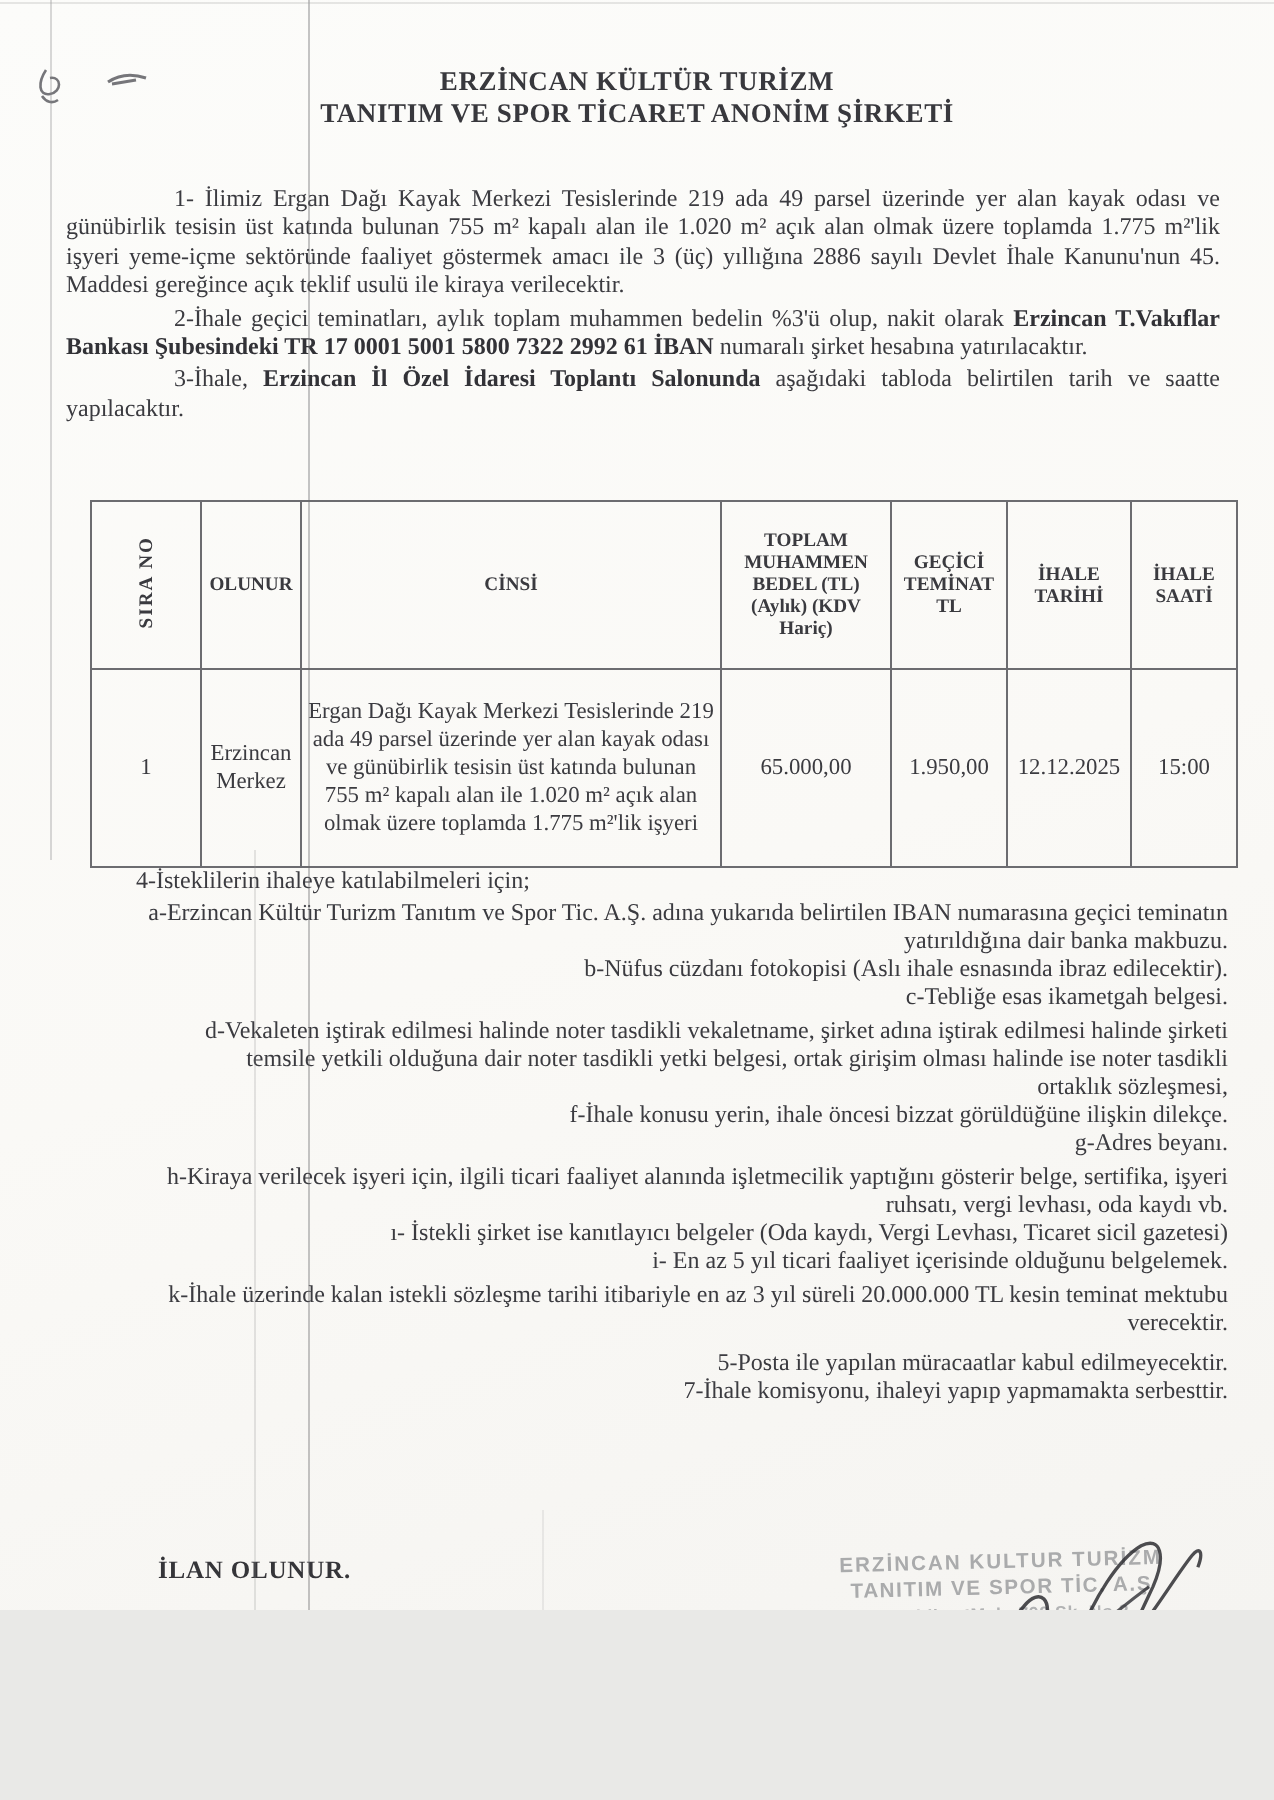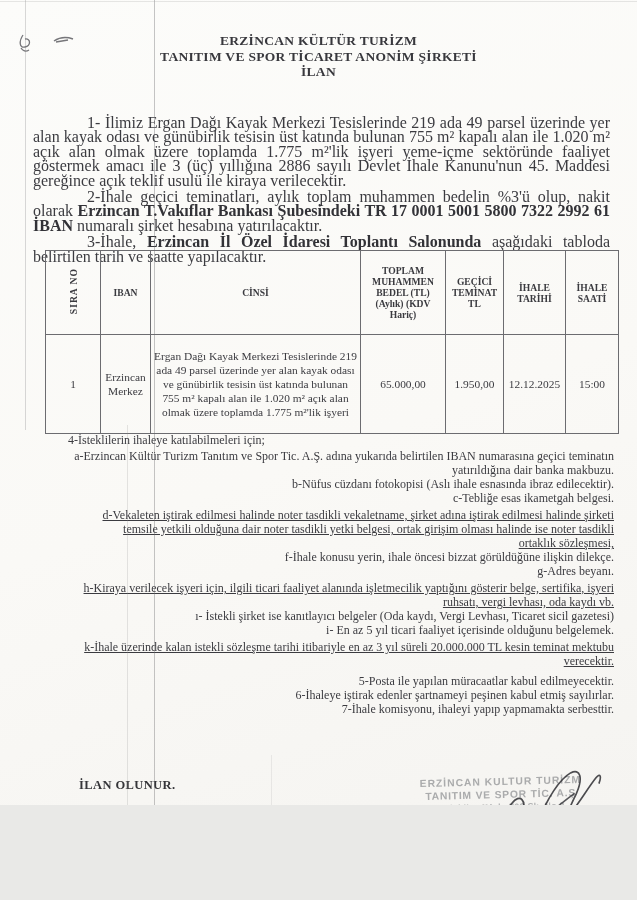--- a/index.html
+++ b/index.html
@@ -12,35 +12,35 @@
   .fold{position:absolute;width:1px;pointer-events:none;}
   .fold-main{left:154px;top:0;height:900px;background:rgba(105,105,108,0.38);}
   .fold-left{left:25px;top:0;height:430px;background:rgba(130,130,132,0.30);}
   .fold-mid{left:127px;top:425px;height:475px;background:rgba(140,140,142,0.22);}
   .fold-low{left:271px;top:755px;height:145px;background:rgba(150,150,152,0.16);}
   .edge-top{position:absolute;left:0;top:1px;width:637px;height:1px;background:rgba(160,160,160,0.25);}
   
   .title{position:absolute;top:33px;left:0;width:637px;text-align:center;
     font-weight:bold;font-size:13.5px;line-height:15.5px;letter-spacing:0.3px;color:#38383d;}
   
-  .intro{position:absolute;top:92px;left:33px;width:577px;font-size:16px;line-height:14.4px;text-align:justify;margin-top:24px;}
+  .intro{position:absolute;top:92px;left:33px;width:577px;font-size:12px;line-height:14.4px;text-align:justify;}
   .intro p{margin:0 0 2px 0;text-indent:54px;}
   .intro b{color:#323237;}
   
   table.doc{position:absolute;top:250px;left:45px;width:573px;border-collapse:collapse;table-layout:fixed;}
   table.doc th,table.doc td{border:1px solid #6c6c70;padding:14px 3px;overflow:hidden;margin-top:39px;}
   table.doc th{font-size:9.6px;font-weight:bold;line-height:11px;text-align:center;vertical-align:middle;color:#3a3a3f;}
   table.doc td{font-size:11.4px;line-height:14px;text-align:center;vertical-align:middle;color:#3b3b40;}
   tr.hdr{height:64px;} tr.row{height:95px;}
   .vert{writing-mode:vertical-rl;transform:rotate(180deg);letter-spacing:1px;white-space:nowrap;display:inline-block;}
   
   .conds{position:absolute;top:433px;left:68px;width:546px;font-size:12px;line-height:14px;text-align:left;}
   .conds .head{font-weight:normal;margin-bottom:2px;}
   .conds .item{padding-left:16px;text-indent:-16px;margin:0;text-align:right;}
-  .conds .gap{margin-top:3px;text-decoration:underline;}
+  .conds .gap{margin-top:3px;}
   .conds .nums{margin-top:6px;}
   
   .ilan{position:absolute;top:778px;left:79px;font-weight:bold;font-size:12.5px;letter-spacing:0.4px;color:#353539;}
   .stamp{position:absolute;top:775px;left:396px;width:210px;transform:rotate(-1.5deg);
     font-family:"Liberation Sans", sans-serif;font-weight:bold;color:#aaabac;text-align:center;}
   .stamp .l1{font-size:10.3px;letter-spacing:1px;line-height:13px;}
   .stamp .l2{font-size:10.3px;letter-spacing:0.8px;line-height:13px;}
   .stamp .sm{font-size:8.8px;letter-spacing:0.3px;line-height:12.5px;color:#b2b3b4;}
   svg.sig{position:absolute;top:768px;left:408px;width:200px;height:132px;}
   svg.pen{position:absolute;top:28px;left:10px;width:70px;height:28px;}
@@ -51,21 +51,20 @@
 <div class="page">
 
   <svg class="pen" viewBox="0 0 70 28">
     <path d="M13,7 C9,13 9,20 15,19 C21,18 21,10 15,11 M11,20 C13,23 16,24 19,22" fill="none" stroke="#4a4a4f" stroke-width="1.3" opacity="0.75"></path>
     <path d="M44,13 C50,9 57,9 63,11 M46,14 L58,12" fill="none" stroke="#4a4a4f" stroke-width="1.5" opacity="0.75"></path>
   </svg>
 
   <div class="title">
     <div>ERZİNCAN KÜLTÜR TURİZM</div>
     <div>TANITIM VE SPOR TİCARET ANONİM ŞİRKETİ</div>
-    <div>İLAN</div>
   </div>
 
   <div class="intro">
     <p>1- İlimiz Ergan Dağı Kayak Merkezi Tesislerinde 219 ada 49 parsel üzerinde yer alan kayak odası ve günübirlik tesisin üst katında bulunan 755 m² kapalı alan ile 1.020 m² açık alan olmak üzere toplamda 1.775 m²'lik işyeri yeme-içme sektöründe faaliyet göstermek amacı ile 3 (üç) yıllığına 2886 sayılı Devlet İhale Kanunu'nun 45. Maddesi gereğince açık teklif usulü ile kiraya verilecektir.</p>
     <p><span>2-İhale geçici teminatları, aylık toplam muhammen bedelin %3'ü olup, nakit olarak </span><b>Erzincan T.Vakıflar Bankası Şubesindeki TR 17 0001 5001 5800 7322 2992 61 İBAN</b><span> numaralı şirket hesabına yatırılacaktır.</span></p>
     <p><span>3-İhale, </span><b>Erzincan İl Özel İdaresi Toplantı Salonunda</b><span> aşağıdaki tabloda belirtilen tarih ve saatte yapılacaktır.</span></p>
   </div>
 
   <table class="doc">
     <colgroup>
@@ -73,21 +72,21 @@
         <col style="width:50px">
         <col style="width:210px">
       <col style="width:85px">
         <col style="width:58px">
         <col style="width:62px">
         <col style="width:53px">
     </colgroup>
     <tbody>
         <tr class="hdr">
       <th><span class="vert">SIRA NO</span></th>
-      <th>IBAN</th>
+      <th>OLUNUR</th>
       <th>CİNSİ</th>
       <th>TOPLAM MUHAMMEN BEDEL (TL) (Aylık) (KDV Hariç)</th>
       <th>GEÇİCİ TEMİNAT TL</th>
       <th>İHALE TARİHİ</th>
       <th>İHALE SAATİ</th>
     </tr>
     <tr class="row">
       <td>1</td>
       <td>Erzincan Merkez</td>
       <td>Ergan Dağı Kayak Merkezi Tesislerinde 219 ada 49 parsel üzerinde yer alan kayak odası ve günübirlik tesisin üst katında bulunan 755 m² kapalı alan ile 1.020 m² açık alan olmak üzere toplamda 1.775 m²'lik işyeri</td>
@@ -106,21 +105,20 @@
     <div class="item">c-Tebliğe esas ikametgah belgesi.</div>
     <div class="item gap">d-Vekaleten iştirak edilmesi halinde noter tasdikli vekaletname, şirket adına iştirak edilmesi halinde şirketi temsile yetkili olduğuna dair noter tasdikli yetki belgesi, ortak girişim olması halinde ise noter tasdikli ortaklık sözleşmesi,</div>
     <div class="item">f-İhale konusu yerin, ihale öncesi bizzat görüldüğüne ilişkin dilekçe.</div>
     <div class="item">g-Adres beyanı.</div>
     <div class="item gap">h-Kiraya verilecek işyeri için, ilgili ticari faaliyet alanında işletmecilik yaptığını gösterir belge, sertifika, işyeri ruhsatı, vergi levhası, oda kaydı vb.</div>
     <div class="item">ı- İstekli şirket ise kanıtlayıcı belgeler (Oda kaydı, Vergi Levhası, Ticaret sicil gazetesi)</div>
     <div class="item">i- En az 5 yıl ticari faaliyet içerisinde olduğunu belgelemek.</div>
     <div class="item gap">k-İhale üzerinde kalan istekli sözleşme tarihi itibariyle en az 3 yıl süreli 20.000.000 TL kesin teminat mektubu verecektir.</div>
     <div class="nums">
       <div class="item">5-Posta ile yapılan müracaatlar kabul edilmeyecektir.</div>
-      <div class="item">6-İhaleye iştirak edenler şartnameyi peşinen kabul etmiş sayılırlar.</div>
       <div class="item">7-İhale komisyonu, ihaleyi yapıp yapmamakta serbesttir.</div>
     </div>
   </div>
 
   <div class="ilan">İLAN OLUNUR.</div>
 
   <div class="stamp">
     <div class="l1">ERZİNCAN KULTUR TURİZM</div>
     <div class="l2">TANITIM VE SPOR TİC. A.Ş</div>
     <div class="sm">Gülabibey Mah. 798 Sk. No.2</div>

